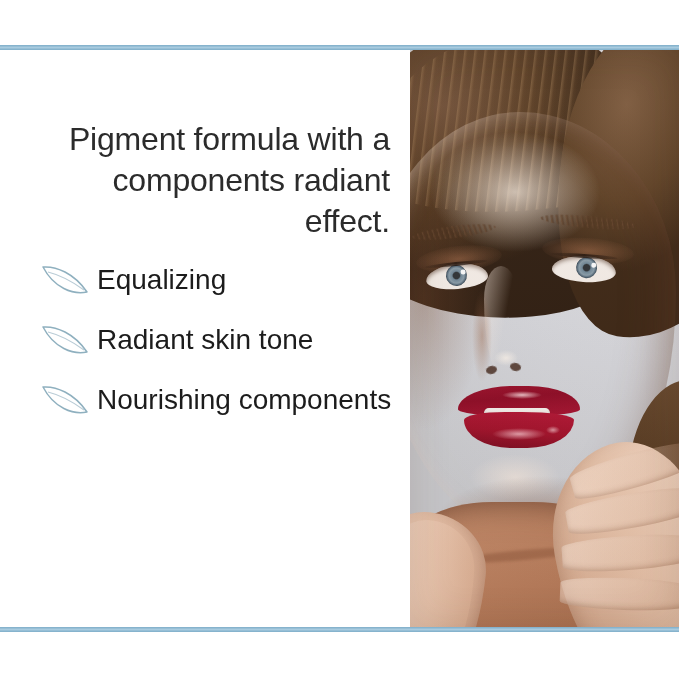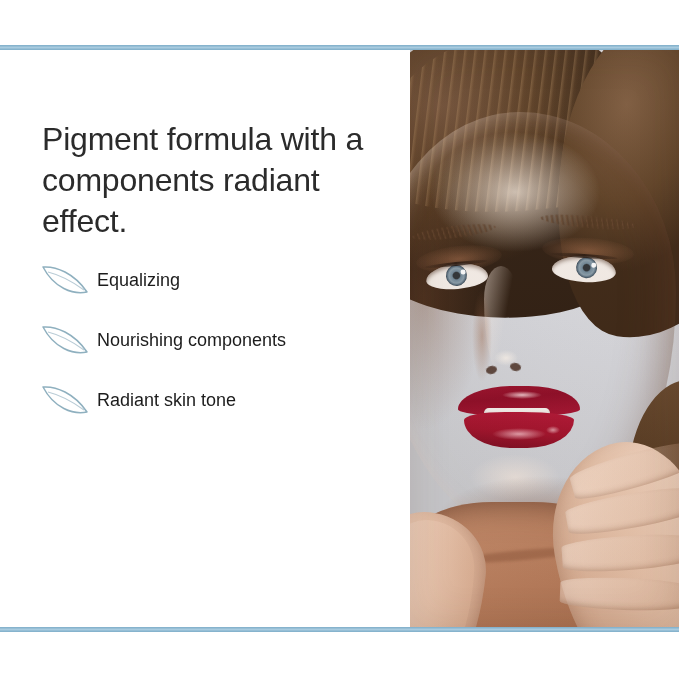--- a/index.html
+++ b/index.html
@@ -45,21 +45,21 @@
     position: absolute;
     left: 42px;
     top: 48px;
     width: 348px;
     font-size: 32px;
     line-height: 41px;
     font-weight: 300;
     letter-spacing: -0.2px;
     color: #2b2b2b;
   }
-  .headline .ln { display: block; }
+  .headline .ln { display: block; text-align: right; }
 
   .features {
     position: absolute;
     left: 40px;
     top: 200px;
     width: 360px;
   }
   .feature {
     position: relative;
     height: 60px;
@@ -68,21 +68,21 @@
   }
   .leaf-wrap {
     width: 50px;
     height: 38px;
     flex: 0 0 50px;
     display: block;
   }
   .leaf-wrap svg { display: block; }
   .feature-label {
     margin-left: 7px;
-    font-size: 18px;
+    font-size: 28px;
     line-height: 26px;
     font-weight: 400;
     color: #1c1c1c;
     white-space: nowrap;
   }
 
   
   .photo {
     position: absolute;
     left: 410px;
@@ -383,31 +383,31 @@
         <span class="feature-label">Equalizing</span>
       </li>
 
       <li class="feature">
         <span class="leaf-wrap">
           <svg width="50" height="38" viewBox="0 0 50 38" fill="none" aria-hidden="true">
             <path d="M3 6 C16 5 34 12 47 31 C33 34 14 27 3 6 Z" stroke="#8fb0bf" stroke-width="1.5" fill="none" stroke-linejoin="round"></path>
             <path d="M8 11 C20 14 33 21 44 29" stroke="#b9ccd6" stroke-width="1.1" fill="none"></path>
           </svg>
         </span>
-        <span class="feature-label">Nourishing components</span>
+        <span class="feature-label">Radiant skin tone</span>
       </li>
 
       <li class="feature">
         <span class="leaf-wrap">
           <svg width="50" height="38" viewBox="0 0 50 38" fill="none" aria-hidden="true">
             <path d="M3 6 C16 5 34 12 47 31 C33 34 14 27 3 6 Z" stroke="#8fb0bf" stroke-width="1.5" fill="none" stroke-linejoin="round"></path>
             <path d="M8 11 C20 14 33 21 44 29" stroke="#b9ccd6" stroke-width="1.1" fill="none"></path>
           </svg>
         </span>
-        <span class="feature-label">Radiant skin tone</span>
+        <span class="feature-label">Nourishing components</span>
       </li>
 
 
     </ul>
   </div>
 
   <div class="photo">
     <div class="photo-inner">
       <div class="ph-layer bg-grad"></div>
 

